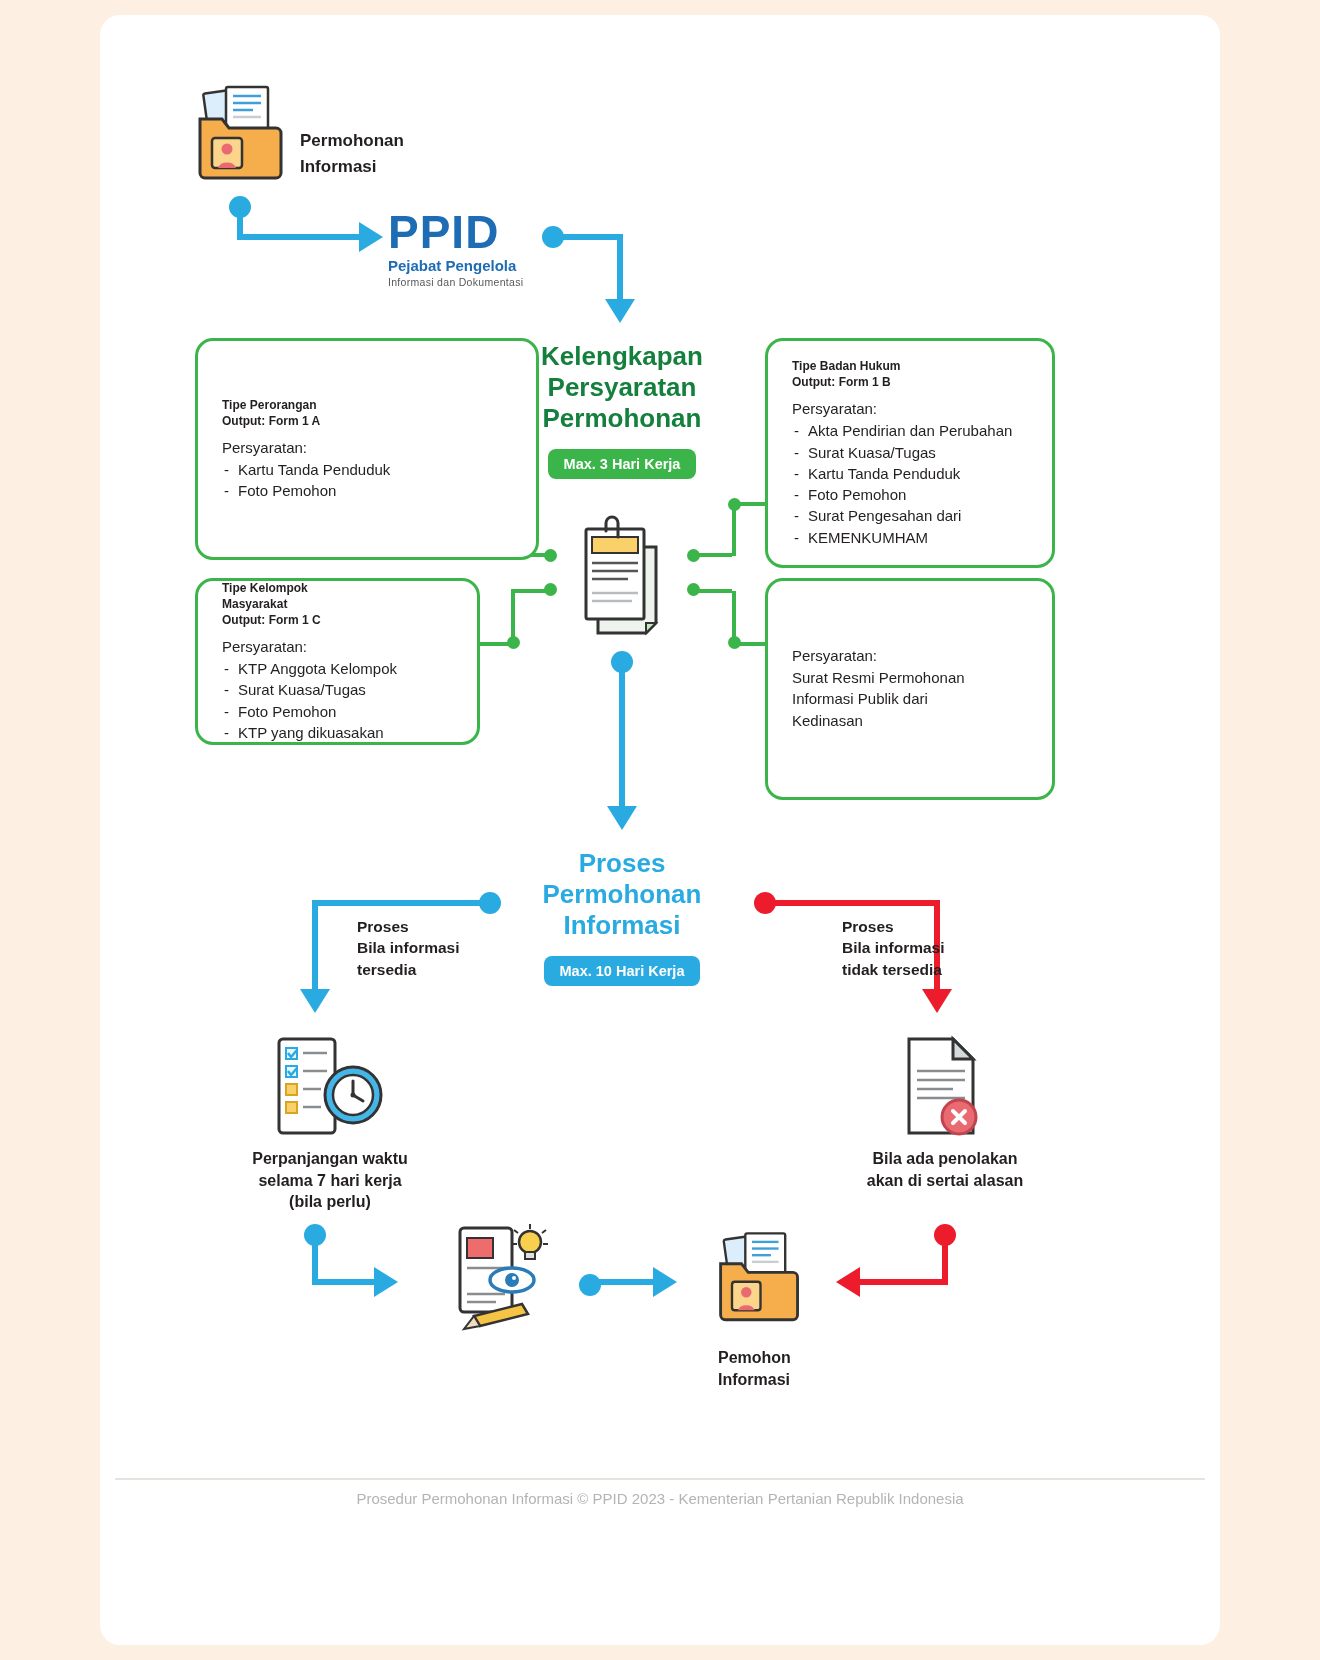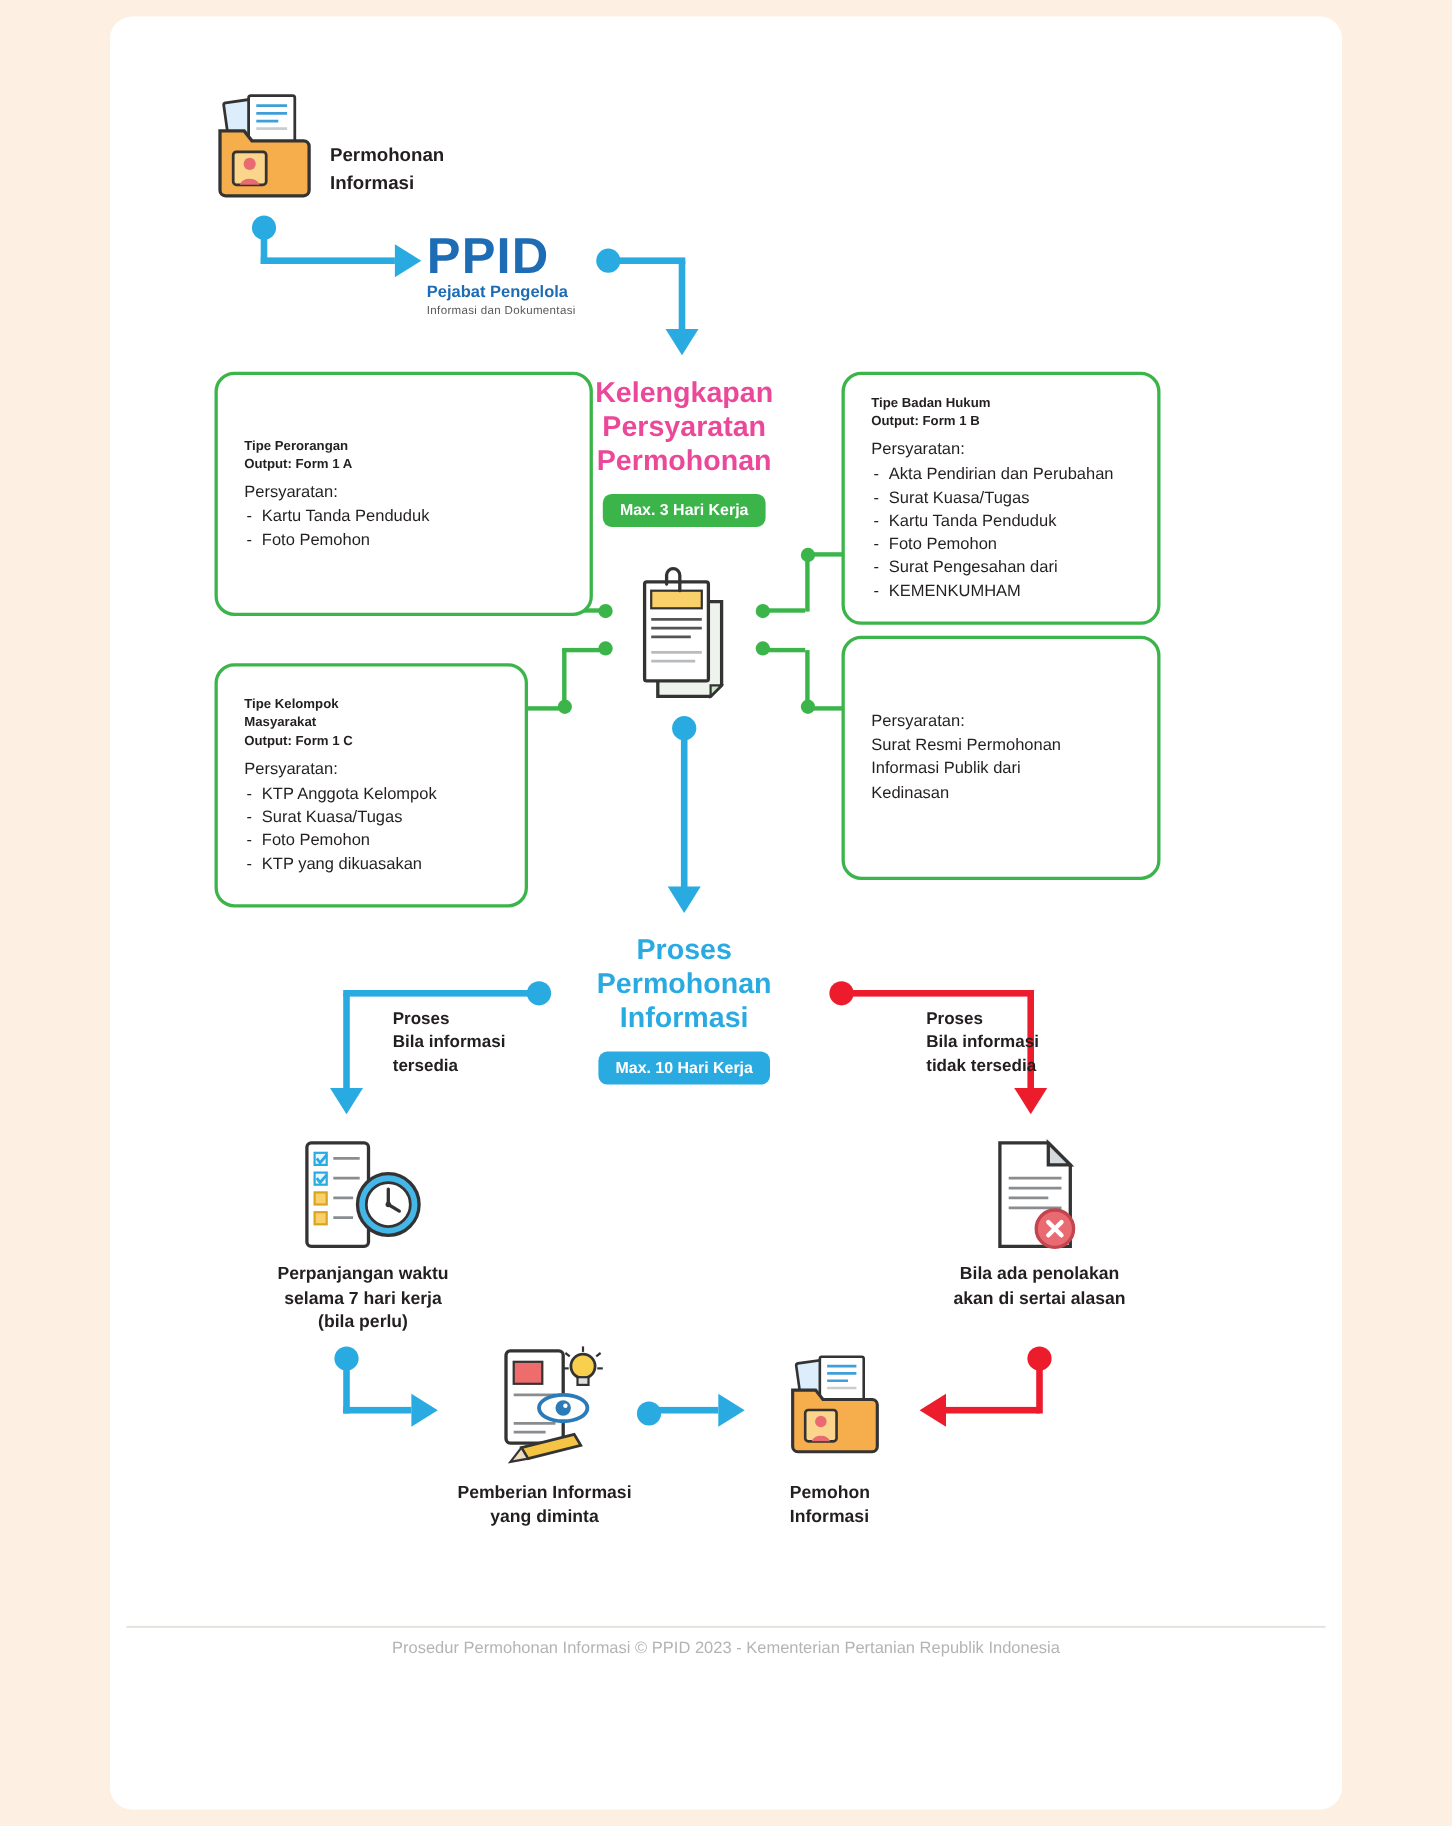--- a/index.html
+++ b/index.html
@@ -39,21 +39,21 @@
 
   
   .logo { width:160px; text-align:left; }
   .logo-acronym { font-size:46px; font-weight:bold; color:#1d6cb4; letter-spacing:1px; line-height:1.0; }
   .logo-subtitle { font-size:15px; font-weight:bold; color:#1d6cb4; margin-top:2px; }
   .logo-tagline { font-size:10.5px; color:#58595b; letter-spacing:0.3px; margin-top:2px; }
 
   
   .stage { text-align:center; }
   .stage-title { font-size:26px; font-weight:bold; line-height:1.2; }
-  .green-t { color:#ec4899; }
+  .green-t { color:#15803d; }
   .blue-t { color:#29abe2; }
   .badge {
     display:inline-block; margin-top:14px;
     color:#ffffff; font-weight:bold; font-size:14.5px;
     padding:7px 16px; border-radius:8px;
   }
   .badge-green { background:#3bb54a; }
   .badge-blue { background:#29abe2; }
 
   
@@ -180,21 +180,21 @@
         <li>Akta Pendirian dan Perubahan</li>
         <li>Surat Kuasa/Tugas</li>
         <li>Kartu Tanda Penduduk</li>
         <li>Foto Pemohon</li>
         <li>Surat Pengesahan dari</li>
         <li>KEMENKUMHAM</li>
       </ul>
     <div class="note"></div>
   </div>
 
-  <div class="type-box" style="left:95px;top:588px;width:285px;height:222px">
+  <div class="type-box" style="left:95px;top:563px;width:285px;height:167px">
     <h3>Tipe Kelompok
 Masyarakat
 Output: Form 1 C</h3>
     <div class="req">Persyaratan:</div>
     <ul>
         <li>KTP Anggota Kelompok</li>
         <li>Surat Kuasa/Tugas</li>
         <li>Foto Pemohon</li>
         <li>KTP yang dikuasakan</li>
       </ul>
@@ -288,22 +288,20 @@
     <rect x="37" y="18" width="26" height="20" fill="#ee6c6c" stroke="#333" stroke-width="2"></rect>
     <line x1="37" y1="48" x2="75" y2="48" stroke="#8a8d90" stroke-width="2.5"></line>
     <line x1="37" y1="74" x2="75" y2="74" stroke="#8a8d90" stroke-width="2.5"></line>
     <line x1="37" y1="82" x2="66" y2="82" stroke="#8a8d90" stroke-width="2.5"></line>
     <ellipse cx="82" cy="60" rx="22" ry="12" fill="#ffffff" stroke="#2b7bb9" stroke-width="3.5"></ellipse>
     <circle cx="82" cy="60" r="7" fill="#2b7bb9"></circle>
     <circle cx="84" cy="58" r="2" fill="#ffffff"></circle>
     <path d="M50 106 l48 -12 l-6 -10 l-48 12 z" fill="#f6c445" stroke="#333" stroke-width="2.5"></path>
     <path d="M44 96 l6 10 l-16 3 z" fill="#f0dcc0" stroke="#333" stroke-width="2"></path>
   </svg>
-  <div class="abs caption pre" style="left:285px;top:1332px;width:220px">Pemberian Informasi
-yang diminta</div>
 
   <div class="dot dot-b" style="left:479px;top:1259px"></div>
   <div class="ln ln-b" style="left:490px;top:1264px;width:63px;height:6px"></div>
   <div class="arr arr-r-b" style="left:553px;top:1252px"></div>
 
   <svg class="abs" style="left:613px;top:1213px" width="95" height="100" viewBox="0 0 100 102">
     <g transform="rotate(-8 32 30)">
       <rect x="14" y="8" width="36" height="44" rx="2" fill="#dceefb" stroke="#333" stroke-width="2.5"></rect>
     </g>
     <rect x="34" y="4" width="42" height="48" rx="2" fill="#ffffff" stroke="#333" stroke-width="2.5"></rect>

